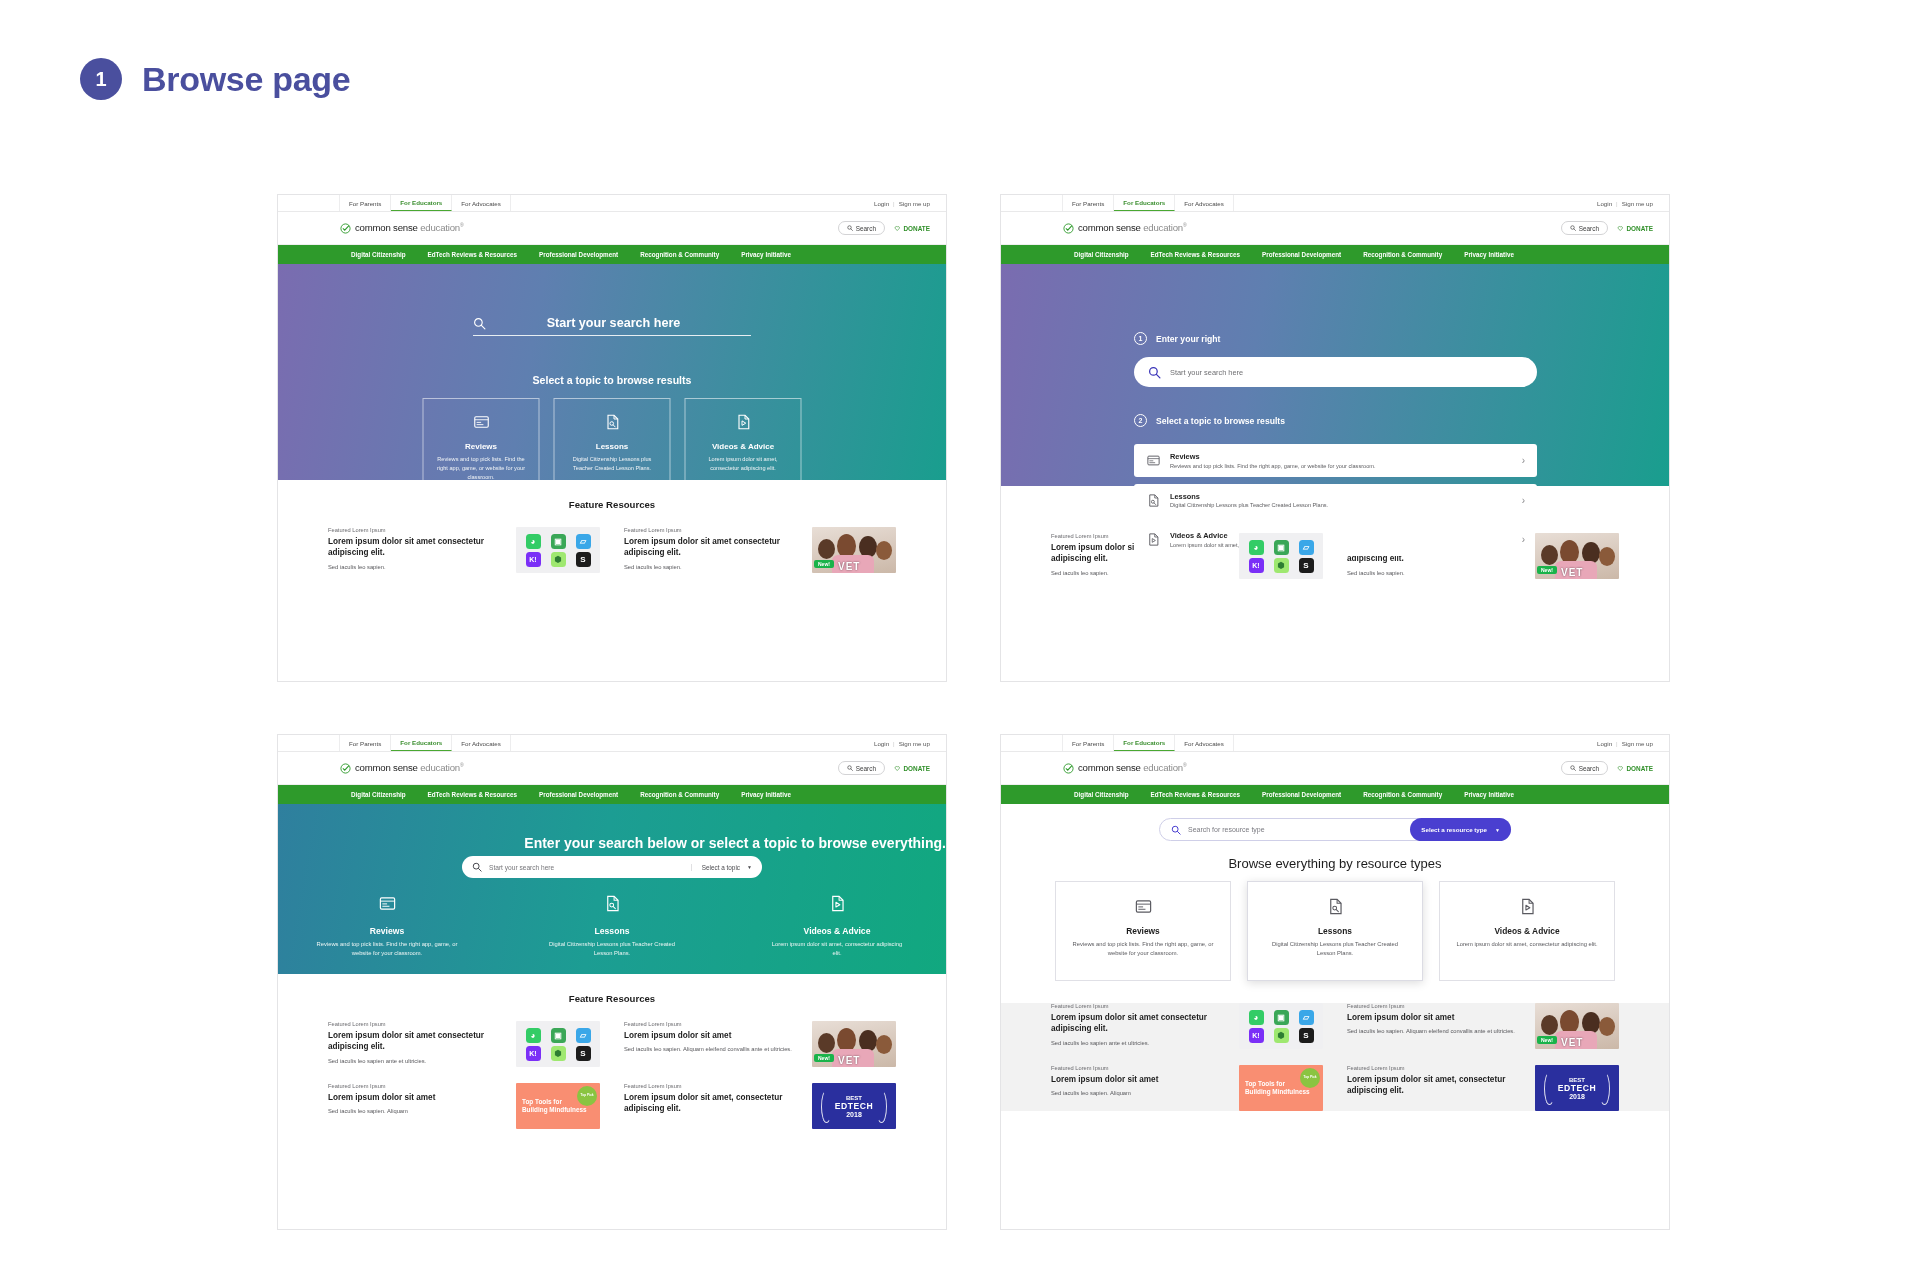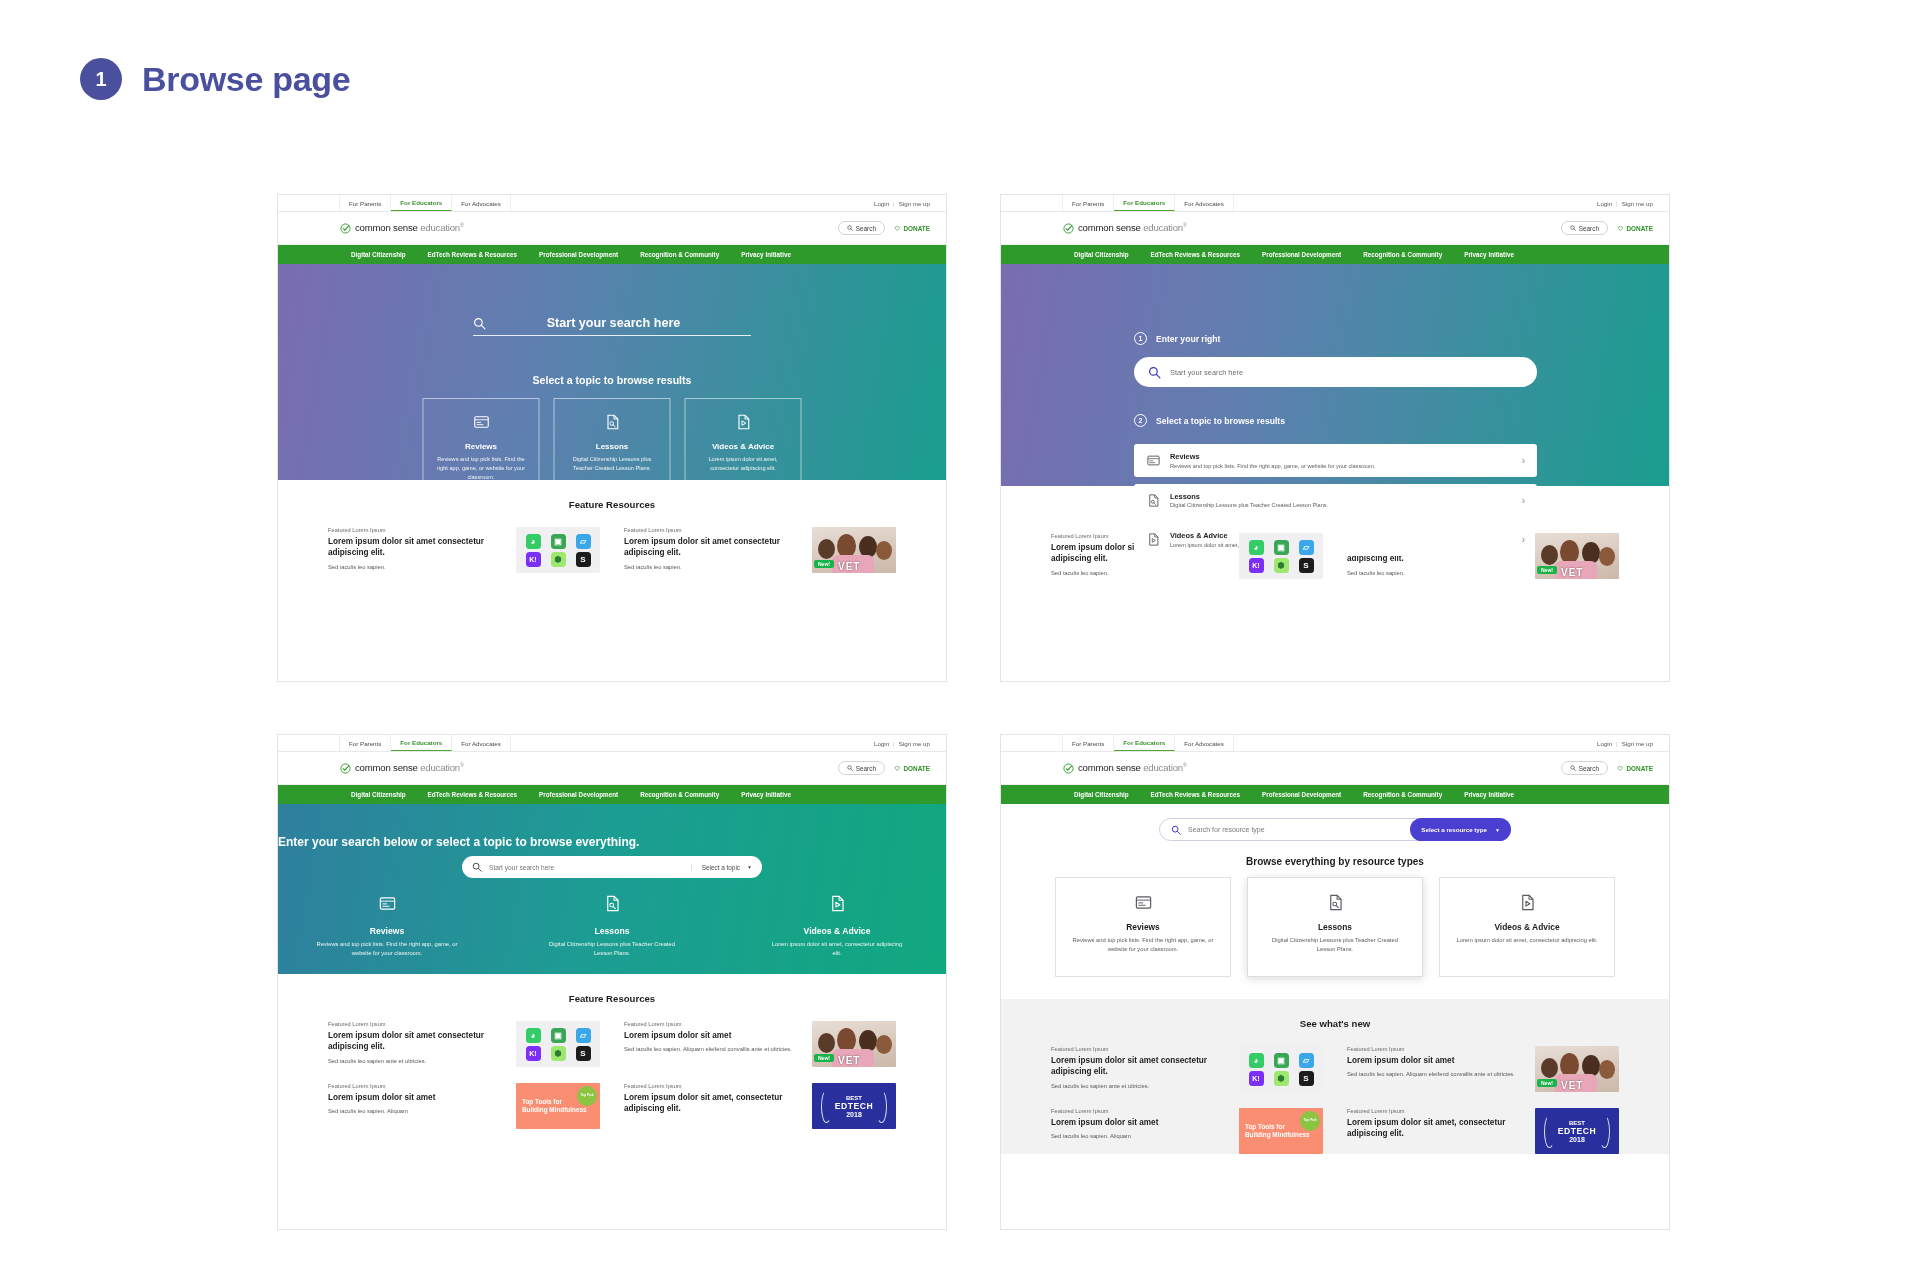--- a/index.html
+++ b/index.html
@@ -108,21 +108,21 @@
   .m2-row {
     width: 403px; height: 33px; background: #fff; border-radius: 3px;
     display: flex; align-items: center; gap: 9px; padding: 0 12px;
   }
   .m2-row .txt { flex: 1; }
   .m2-row .rtitle { font-size: 7.4px; font-weight: bold; color: #1d1d1d; }
   .m2-row .rdesc { font-size: 5.6px; color: #5d5d60; margin-top: 1.5px; }
   .chev { color: #8a8a8d; font-size: 10px; }
 
   
-  .m3-lead { position: absolute; left: 0; right: 0; top: 31px; text-align: left; color: #fff; font-size: 12px; font-weight: bold; }
+  .m3-lead { position: absolute; left: 0; right: 0; top: 31px; text-align: right; color: #fff; font-size: 14px; font-weight: bold; }
   .m3-searchwrap {
     position: absolute; left: 50%; top: 52px; transform: translateX(-50%);
     width: 300px; height: 22px; background: #fff; border-radius: 11px;
     display: flex; align-items: center; padding: 0 10px; gap: 7px;
   }
   .m3-searchwrap .ph { color: #76767a; font-size: 6.6px; flex: 1; }
   .m3-searchwrap .sel { display: flex; align-items: center; gap: 7px; font-size: 6.4px; color: #4c4c50; border-left: 1px solid #e0e0e2; padding-left: 10px; }
   .m3-cards { position: absolute; left: 0; right: 0; top: 90px; display: flex; justify-content: center; gap: 60px; }
   .m3-card { width: 165px; text-align: center; color: #fff; }
   .m3-card .ctitle { font-size: 8.6px; font-weight: bold; margin-top: 9px; }
@@ -134,21 +134,21 @@
     position: absolute; left: 50%; top: 14px; transform: translateX(-50%);
     width: 352px; height: 23px; border: 1px solid #cfcfe8; border-radius: 12px;
     display: flex; align-items: center; padding-left: 11px; gap: 7px; background: #fff;
   }
   .m4-searchwrap .ph { color: #7a7a80; font-size: 7px; flex: 1; }
   .m4-pill {
     background: #4a3fd0; color: #fff; border-radius: 12px;
     height: 23px; display: flex; align-items: center; gap: 8px;
     padding: 0 11px; font-size: 6.2px; font-weight: bold; margin-right: -1px;
   }
-  .m4-browse { text-align: center; font-size: 10px; font-weight: bold; color: #1d1d1d; padding-bottom: 10px; }
+  .m4-browse { text-align: center; font-size: 13px; font-weight: normal; color: #1d1d1d; padding-bottom: 10px; }
   .m4-cards { display: flex; justify-content: center; gap: 16px; padding-bottom: 22px; }
   .m4-card {
     width: 176px; height: 100px; border: 1px solid #e0e0e6; background: #fff;
     display: flex; flex-direction: column; align-items: center; padding: 15px 14px 0; text-align: center;
   }
   .m4-card.raised { box-shadow: 0 2px 9px rgba(0,0,0,.14); border-color: #dcdce4; }
   .m4-card .ctitle { font-size: 8.4px; font-weight: bold; color: #1d1d1d; margin-top: 10px; }
   .m4-card .cdesc { font-size: 5.8px; line-height: 1.62; color: #5a5a5e; margin-top: 4px; }
 
   
@@ -745,21 +745,20 @@
             <path d="M6 3h8l5 5v13H6z" fill="none" stroke="#5a5a60" stroke-width="1.5"></path>
             <path d="M14 3v5h5" fill="none" stroke="#5a5a60" stroke-width="1.3"></path>
             <path d="M10 10.5l5 3-5 3z" fill="none" stroke="#5a5a60" stroke-width="1.3" stroke-linejoin="round"></path>
           </svg>
         <div class="ctitle">Videos &amp; Advice</div>
         <div class="cdesc">Lorem ipsum dolor sit amet, consectetur adipiscing elit.</div>
       </div>
     </div>
 
     <div class="fr-band grey">
-      <div class="fr-title">See what's new</div>
       <div class="fr-grid">
         <div class="fr-item">
           <div class="fr-text">
             <div class="fr-kicker">Featured Lorem Ipsum</div>
             <div class="fr-head">Lorem ipsum dolor sit amet consectetur adipiscing elit.</div>
             <div class="fr-sub">Sed iaculis leo sapien  ante et ultricies.</div>
           </div>
           <div class="fr-thumb thumb-apps">
             <div class="appic" style="background:#33cc66">◕</div>
             <div class="appic" style="background:#3aa757">▣</div>

